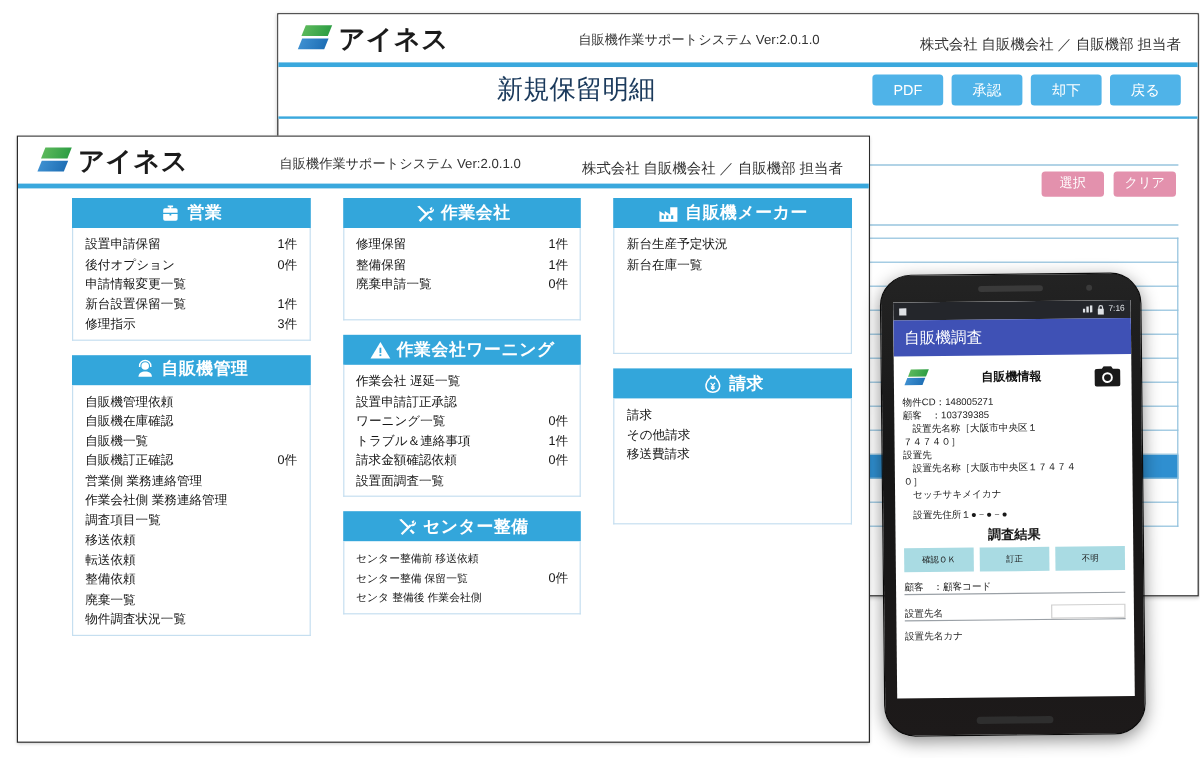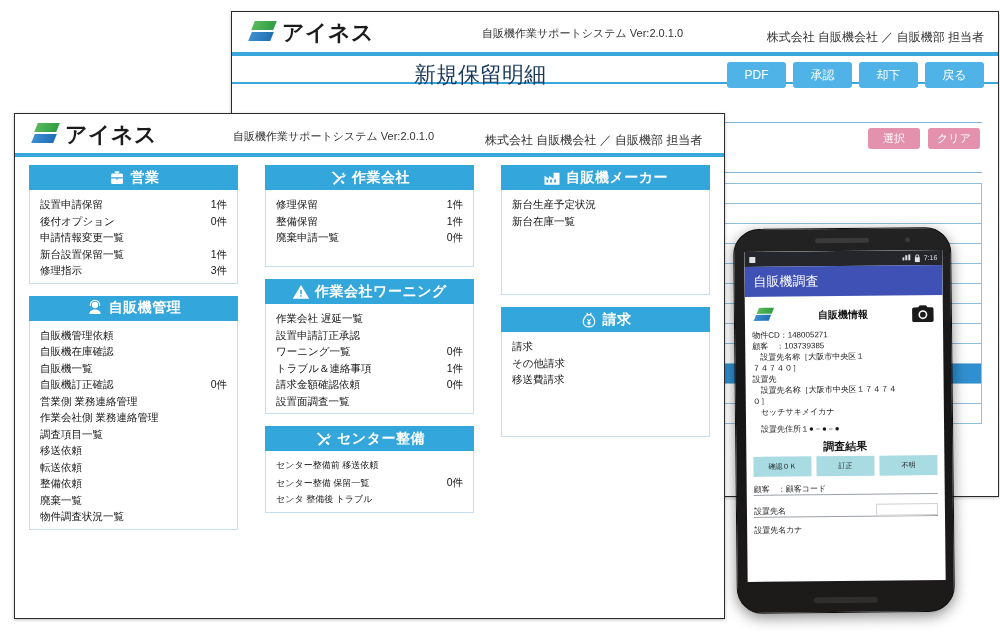--- a/index.html
+++ b/index.html
@@ -38,21 +38,21 @@
   .user-info {
     position:absolute; font-size:12px; color:#333; white-space:nowrap;
   }
 
   
   #win-back { left:231px; top:11px; width:768px; height:486px; z-index:1; }
   #win-back .app-header { height:44px; }
   #win-back .sys-title { left:250px; top:14px; }
   #win-back .user-info { right:14px; top:17px; }
   .page-bar {
-    position:relative; height:28px; border-bottom:2px solid #3aa8dd; background:#fff;
+    position:relative; height:43px; border-bottom:2px solid #3aa8dd; background:#fff;
   }
   .page-title {
     position:absolute; left:0; right:0; top:4px;
     text-align:center; font-size:22px; color:#1b3a5c; font-weight:400;
     padding-right: 270px;
   }
   .btn-row { position:absolute; right:14px; top:6px; display:flex; gap:7px; }
   .btn-blue {
     width:59px; height:26px; line-height:26px; text-align:center;
     background:#4fb3e8; color:#fff; font-size:12px; border-radius:3px;
@@ -79,21 +79,21 @@
   .grid-table { width:100%; border-collapse:collapse; margin-top:10px; }
   .grid-table td { height:20px; border:1px solid #8fc0dd; }
   .grid-table td.sel { background:#2f8fd0; }
 
   
   #win-front { left:14px; top:113px; width:711px; height:506px; z-index:3; }
   #win-front .app-header { height:43px; }
   #win-front .sys-title { left:218px; top:15px; }
   #win-front .user-info { left:470px; top:18px; }
   .dash { padding:8px 14px 0 14px; }
-  .dash-cols { display:flex; gap:27px; }
+  .dash-cols { display:flex; gap:27px;margin-left:31px; }
   .dash-col { width:218px; }
   .panel { margin-bottom:12px; }
   .panel-head {
     height:25px; background:#33a6db; color:#fff;
     display:flex; align-items:center; justify-content:center; gap:5px;
   }
   .panel-head .ptitle { font-size:14px; font-weight:700; letter-spacing:0.5px; }
   .panel-icon { width:18px; height:18px; display:block; }
   .panel-body { padding:6px 8px 4px 10px; }
   .panel-body.bordered { border:1px solid #c6dff0; border-top:none; }
@@ -434,21 +434,21 @@
             <div class="panel-body bordered">
               <div class="row small">
                   <span class="label">センター整備前 移送依頼</span>
                   <span class="count"></span>
                 </div>
               <div class="row small">
                   <span class="label">センター整備 保留一覧</span>
                   <span class="count">0件</span>
                 </div>
               <div class="row small">
-                  <span class="label">センタ 整備後 トラブル</span>
+                  <span class="label">センタ 整備後 作業会社側</span>
                   <span class="count"></span>
                 </div>
             </div>
           </div>
         </div>
 
         <div class="dash-col">
 
           <div class="panel">
             <div class="panel-head">

